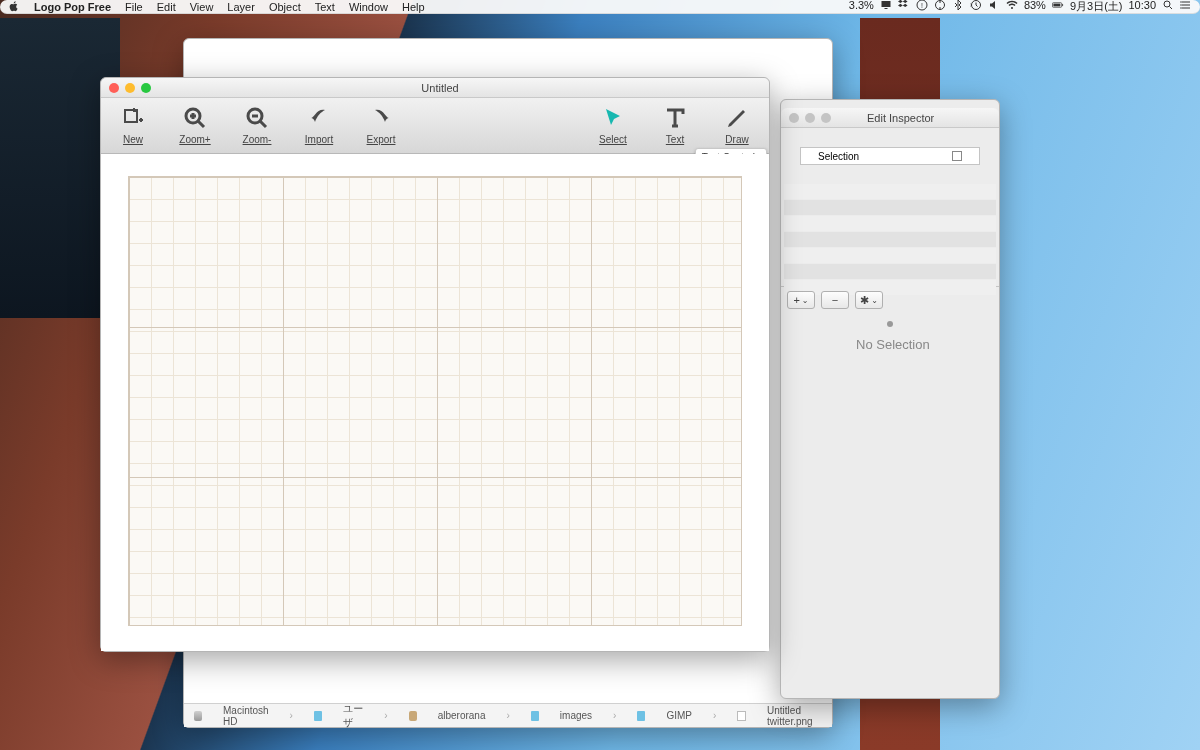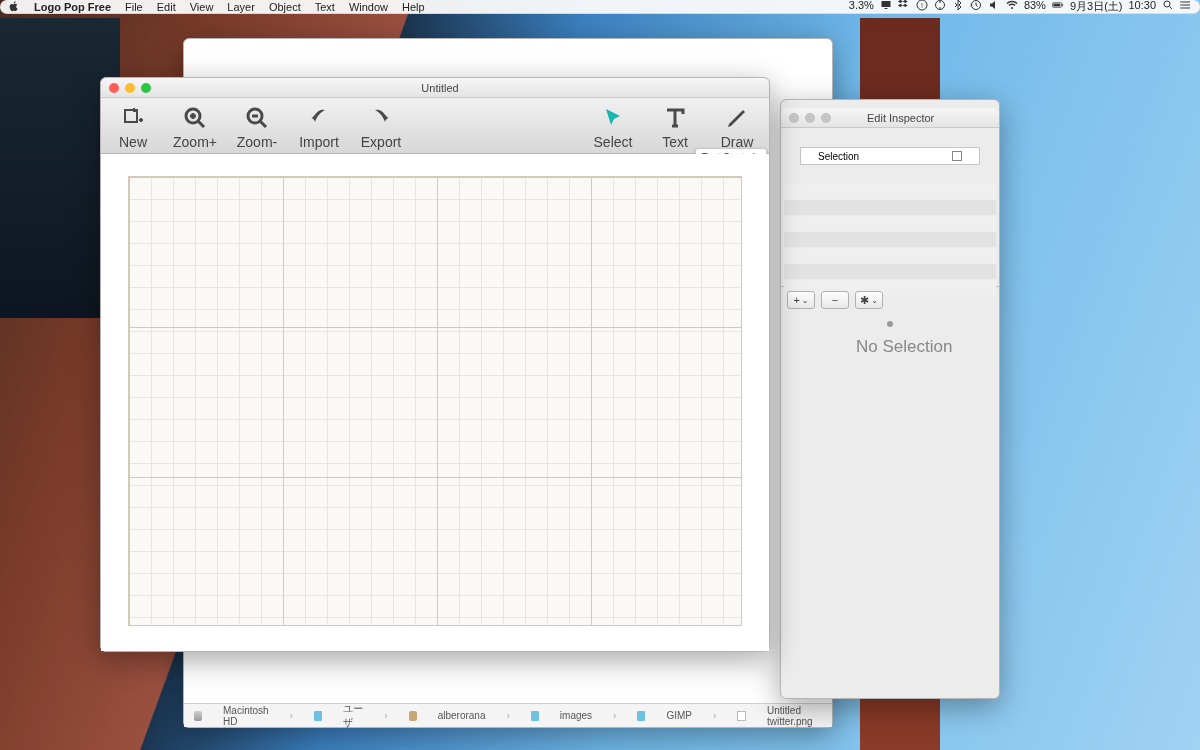--- a/index.html
+++ b/index.html
@@ -42,21 +42,21 @@
 
 
 .editor{left:100px;top:77px;width:670px;height:575px;z-index:20;}
 .toolbar{height:56px;background:linear-gradient(#f1f1f1,#d7d7d7);border-bottom:1px solid #b8b8b8;display:flex;align-items:flex-start;padding:6px 10px 0;}
 .tool-group{display:flex;gap:18px;}
 .tool-group.right{margin-left:auto;}
 .tool{display:flex;flex-direction:column;align-items:center;width:44px;cursor:pointer;}
 .tool .ico{height:28px;display:flex;align-items:center;justify-content:center;}
 .tool .ico svg{width:24px;height:24px;fill:#4a4a4a;}
 .tool.sel .ico svg{fill:#18b8b0;}
-.tool .lbl{font-size:14px;color:#444;margin-top:2px;}
+.tool .lbl{font-size:10px;color:#444;margin-top:2px;text-decoration:underline;}
 .text-controls{position:absolute;right:2px;top:70px;background:#fff;border:1px solid #c8c8c8;border-radius:3px;padding:3px 6px;font-size:10px;color:#333;box-shadow:0 1px 3px rgba(0,0,0,0.2);}
 .canvas-area{position:absolute;top:76px;left:0;right:0;bottom:0;background:#fff;}
 .canvas{position:absolute;left:27px;top:22px;width:614px;height:450px;background:#fbf9f5;border:1px solid #d4c8b8;
   background-image:
     linear-gradient(#d4c8b8 1px, transparent 1px),
     linear-gradient(90deg, #d4c8b8 1px, transparent 1px),
     linear-gradient(#ece4d6 1px, transparent 1px),
     linear-gradient(90deg, #ece4d6 1px, transparent 1px);
   background-size: 154px 150px, 154px 150px, 22px 22px, 22px 22px;
 }
@@ -81,21 +81,21 @@
 .layers .titlebar .title{font-size:10px;}
 .layers-head{display:flex;border-bottom:1px solid #c8c8c8;font-size:10px;color:#444;height:16px;}
 .layers-head div{border-right:1px solid #c8c8c8;padding:1px 4px;}
 .layers-head .c1{width:30px;} .layers-head .c2{width:28px;} .layers-head .c3{width:26px;} .layers-head .c4{flex:1;}
 .layers-body{height:110px;background:#fff;}
 .layers-scroll{height:6px;background:#d0d0d0;border-radius:3px;margin:2px 4px;}
 .layers-foot{display:flex;align-items:center;gap:4px;padding:3px 5px;border-top:1px solid #c8c8c8;font-size:10px;}
 .layers-foot .chk{width:11px;height:11px;border:1px solid #888;display:inline-flex;align-items:center;justify-content:center;color:#3478f6;font-size:10px;}
 .layers-foot .merge{margin-left:auto;color:#aaa;}
 
-.nosel{position:absolute;left:856px;top:337px;font-size:17px;color:#888;z-index:16;}
+.nosel{position:absolute;left:856px;top:337px;font-size:13px;color:#888;z-index:16;}
 </style>
 </head>
 <body>
 
 <div class="desktop-bg"></div>
 
 <div class="menubar">
   <span><svg viewBox="0 0 24 24">
         <path d="M16.4 13.3c0-2.5 2-3.7 2.1-3.7-1.1-1.7-2.9-1.9-3.5-1.9-1.5-.2-2.9.9-3.7.9s-1.9-.9-3.2-.8c-1.6 0-3.1 1-4 2.4-1.7 3-0.4 7.3 1.2 9.7.8 1.2 1.8 2.5 3.1 2.4 1.2 0 1.7-.8 3.2-.8s1.9.8 3.2.8c1.3 0 2.2-1.2 3-2.4.9-1.4 1.3-2.7 1.3-2.8-.1 0-2.7-1-2.7-3.8zM14.3 5.6c.7-.8 1.1-2 1-3.1-1 0-2.2.7-2.9 1.5-.6.7-1.2 1.9-1 3 1.1.1 2.2-.6 2.9-1.4z"></path>
       </svg></span>

